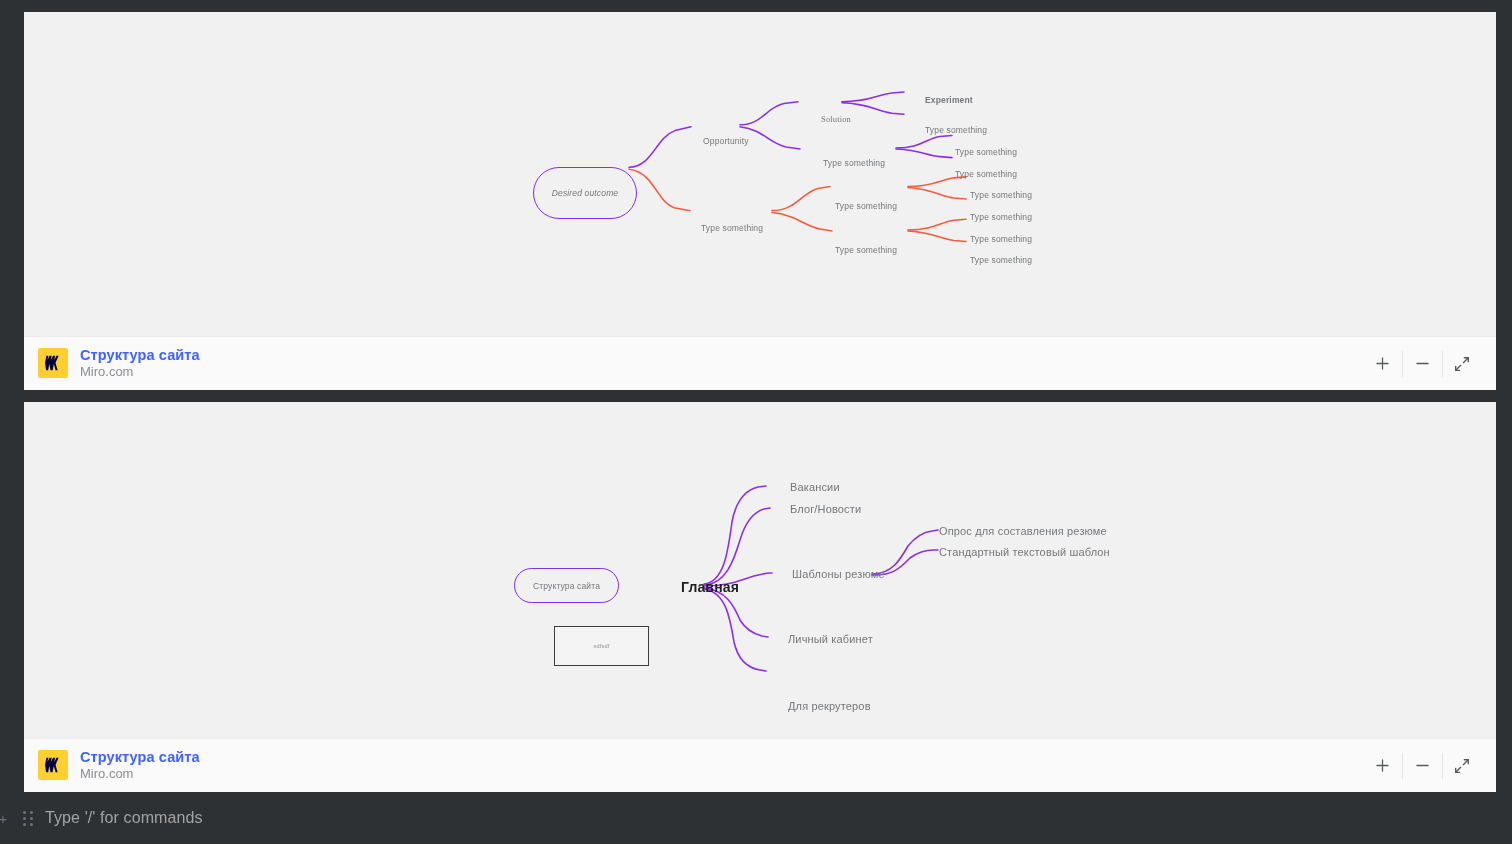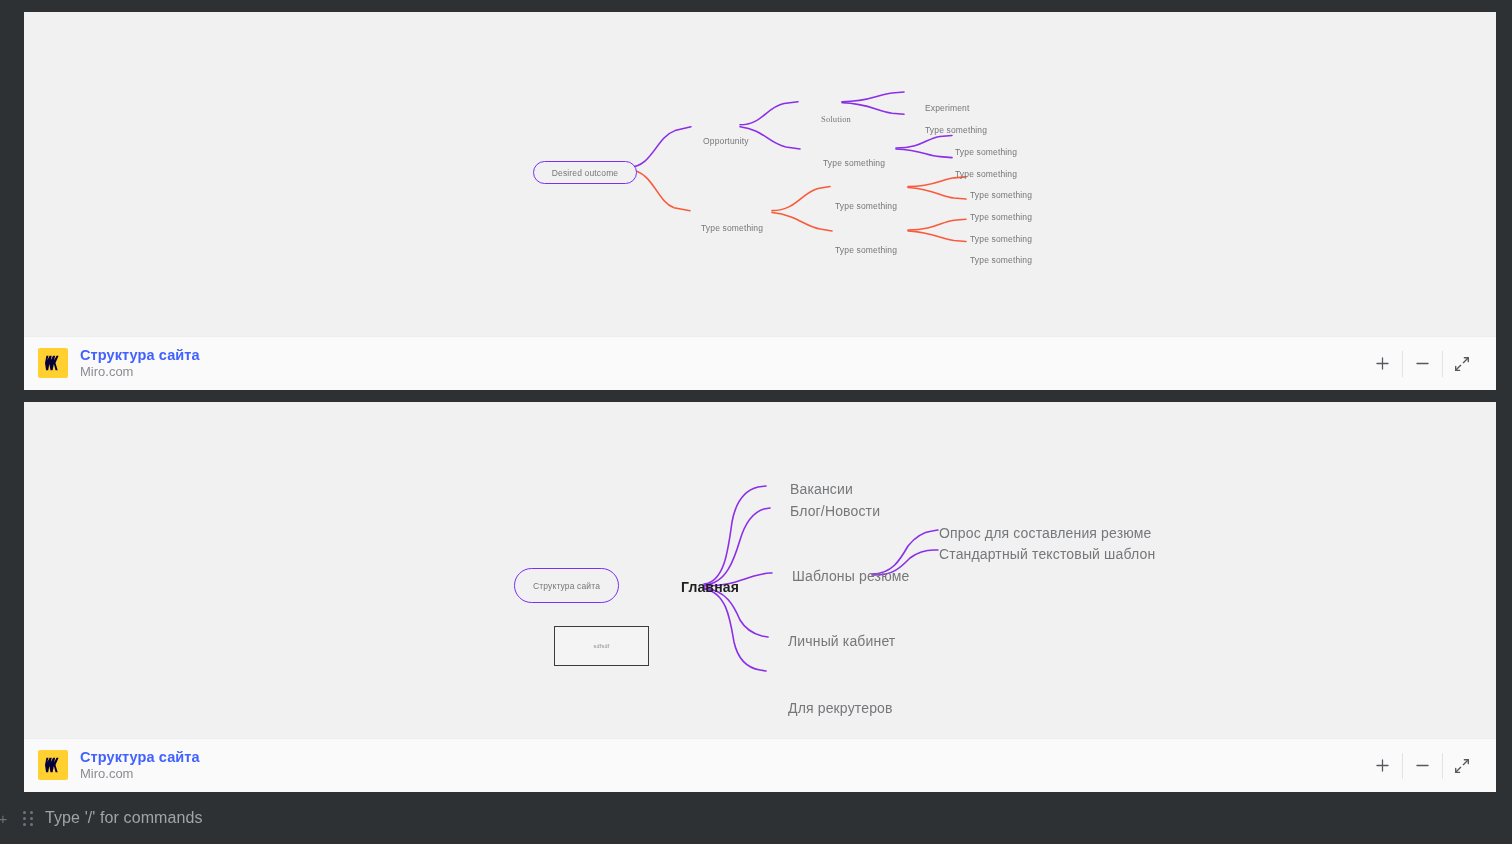--- a/index.html
+++ b/index.html
@@ -36,21 +36,21 @@
   
   .node {
     position: absolute;
     font-family: "Liberation Sans", sans-serif;
     font-size: 8.5px;
     color: #75777a;
     white-space: nowrap;
     letter-spacing: 0.15px;
     line-height: 1;
   }
-  .node.ru { font-size: 14px; }
+  .node.ru { font-size: 11px; }
   .node.main-ru {
     font-size: 14px;
     color: #1f1f1f;
     font-weight: bold;
   }
 
   
   .root-pill {
     position: absolute;
     border: 1.6px solid #7b2ff7;
@@ -184,31 +184,31 @@
           <path d="M748,208 C774,211 780,222 796,225 L808,227" stroke="#fa5a3c"></path>
 
           <path d="M884,181 C910,181 916,174 930,172 L942,171" stroke="#fa5a3c"></path>
           <path d="M884,182 C910,184 916,191 930,193 L942,194" stroke="#fa5a3c"></path>
 
           <path d="M884,226 C910,226 916,218 930,216 L942,215" stroke="#fa5a3c"></path>
           <path d="M884,227 C910,229 916,235 930,237 L942,238" stroke="#fa5a3c"></path>
         </g>
       </svg>
 
-      <div class="root-pill" style="left:509px; top:149px; width:104px; height:23px;">
+      <div class="root-pill" style="left:509px; top:155px; width:104px; height:52px;font-style:italic;">
         <span>Desired outcome</span>
       </div>
 
       <div class="node" style="left:679px; top:125px;">
         <span>Opportunity</span>
       </div>
       <div class="node" style="left:797px; top:103px;font-family:Liberation Serif, serif;">
         <span>Solution</span>
       </div>
-      <div class="node" style="left:901px; top:92px;">
+      <div class="node" style="left:901px; top:84px;font-weight:bold;">
         <span>Experiment</span>
       </div>
       <div class="node" style="left:901px; top:114px;">
         <span>Type something</span>
       </div>
       <div class="node" style="left:799px; top:147px;">
         <span>Type something</span>
       </div>
       <div class="node" style="left:931px; top:136px;">
         <span>Type something</span>

